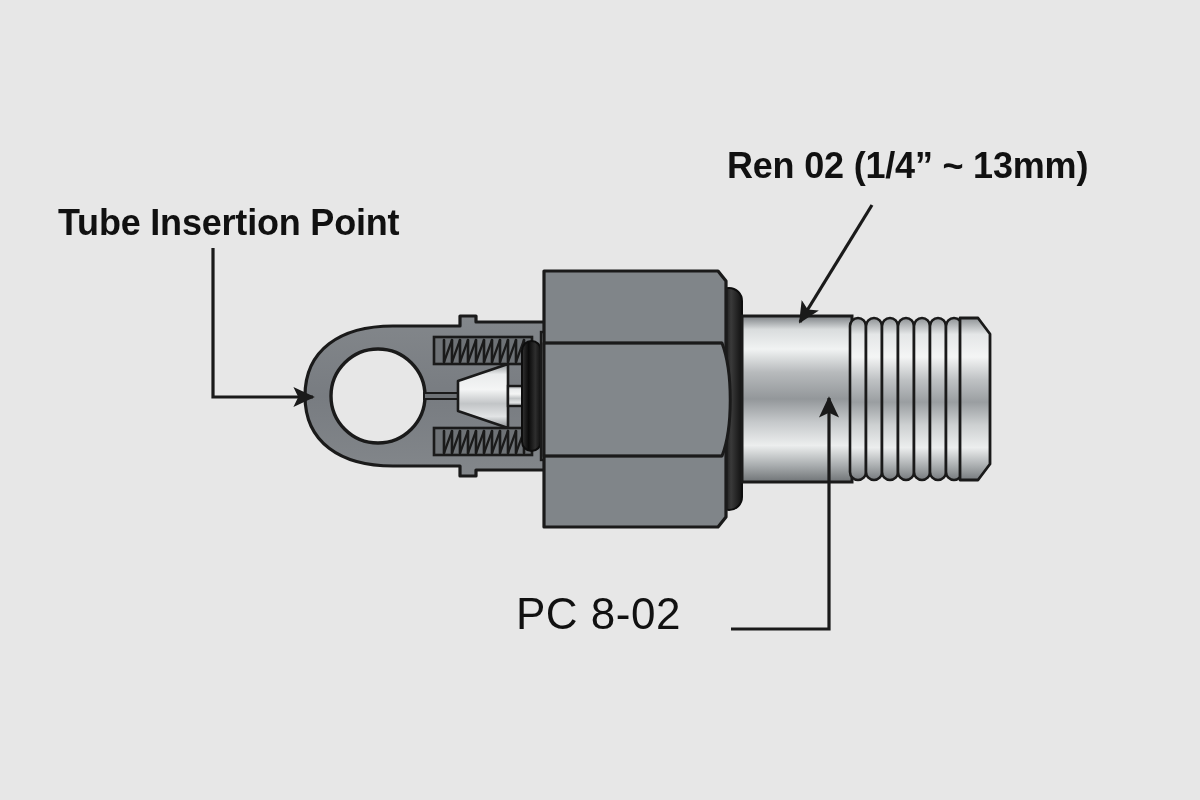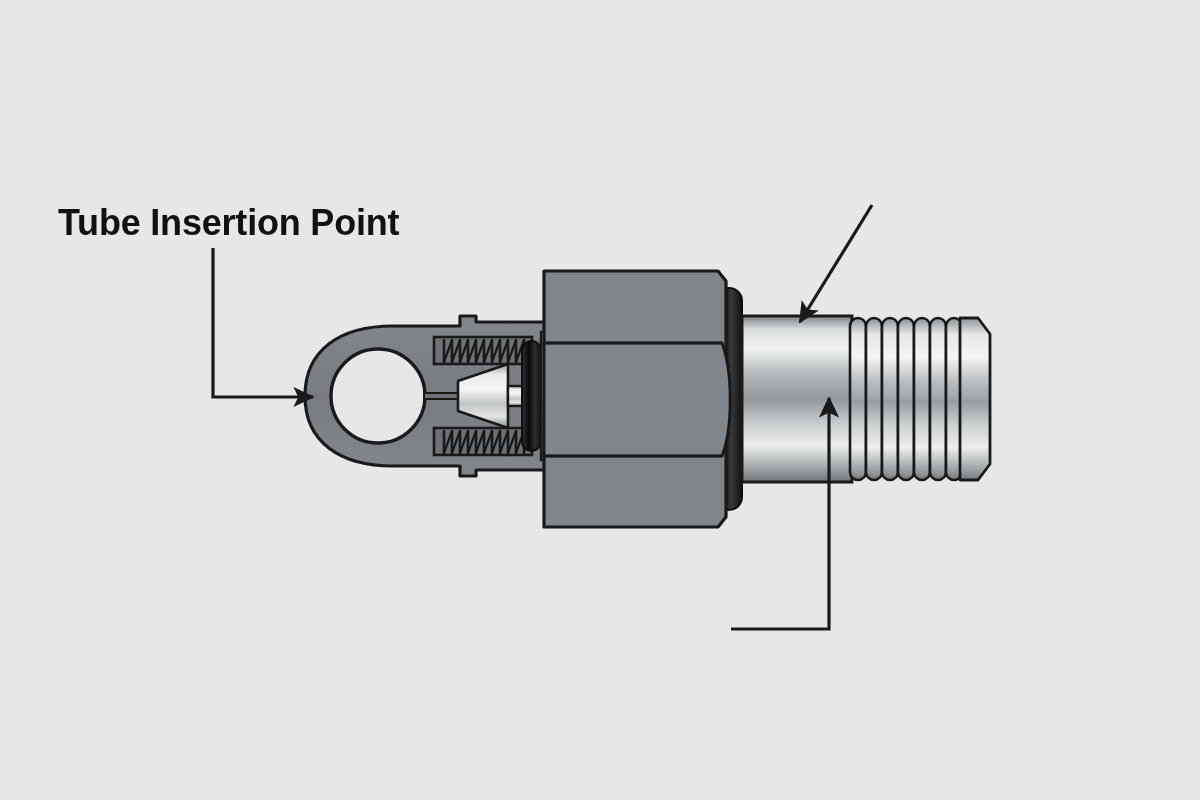--- a/index.html
+++ b/index.html
@@ -226,15 +226,17 @@
       <path d="M 213 248 L 213 397 L 313 397" fill="none" stroke="#1a1a1a" stroke-width="3.2" marker-end="url(#arrowHead)"></path>
 
       <path d="M 872 205 L 800 322" fill="none" stroke="#1a1a1a" stroke-width="3.2" marker-end="url(#arrowHead)"></path>
 
       <path d="M 731 629 L 829 629 L 829 398" fill="none" stroke="#1a1a1a" stroke-width="3.2" marker-end="url(#arrowHead)"></path>
     </g>
   </svg>
 
   <div class="anno-text" id="label-tube-insertion">Tube Insertion Point</div>
 
-
+  <div class="anno-text" id="label-ren02">Ren 02 (1/4” ~ 13mm)</div>
+
+  <div class="anno-text" id="label-pc802">PC 8-02</div>
 
 </div>
 
 </body></html>

